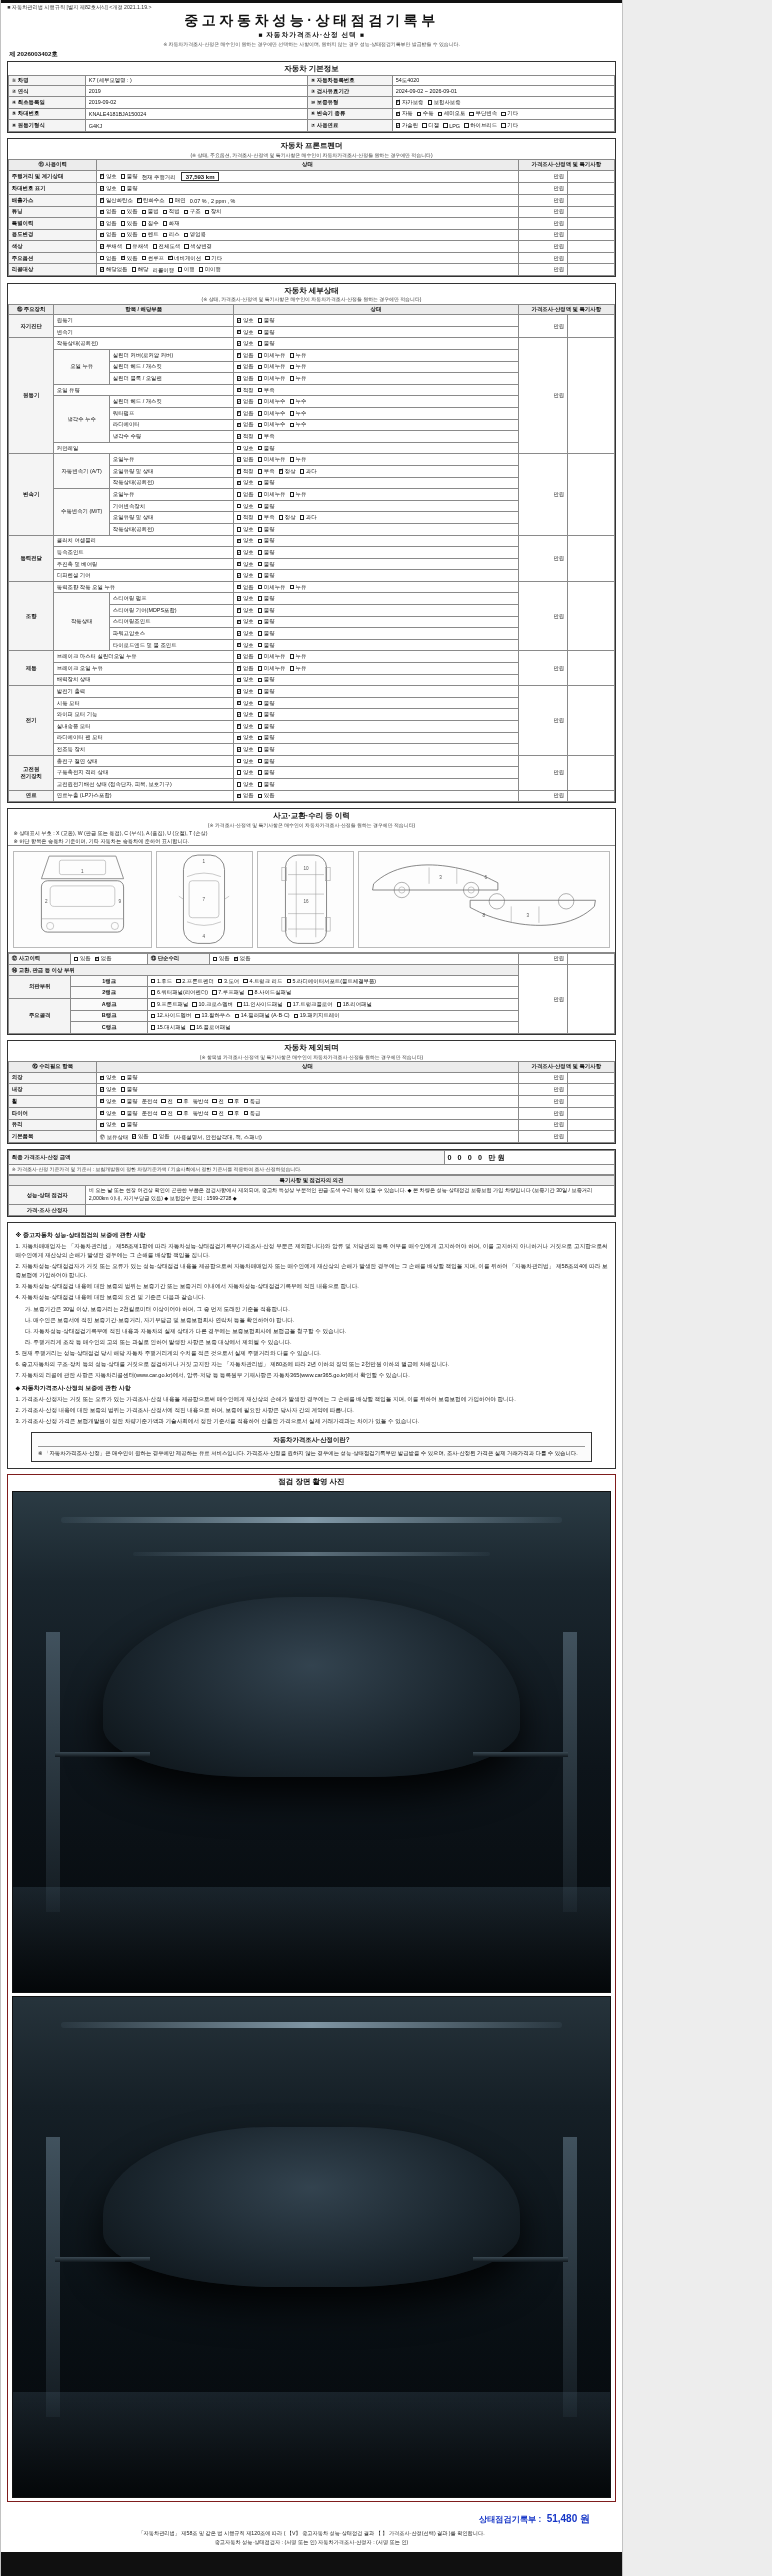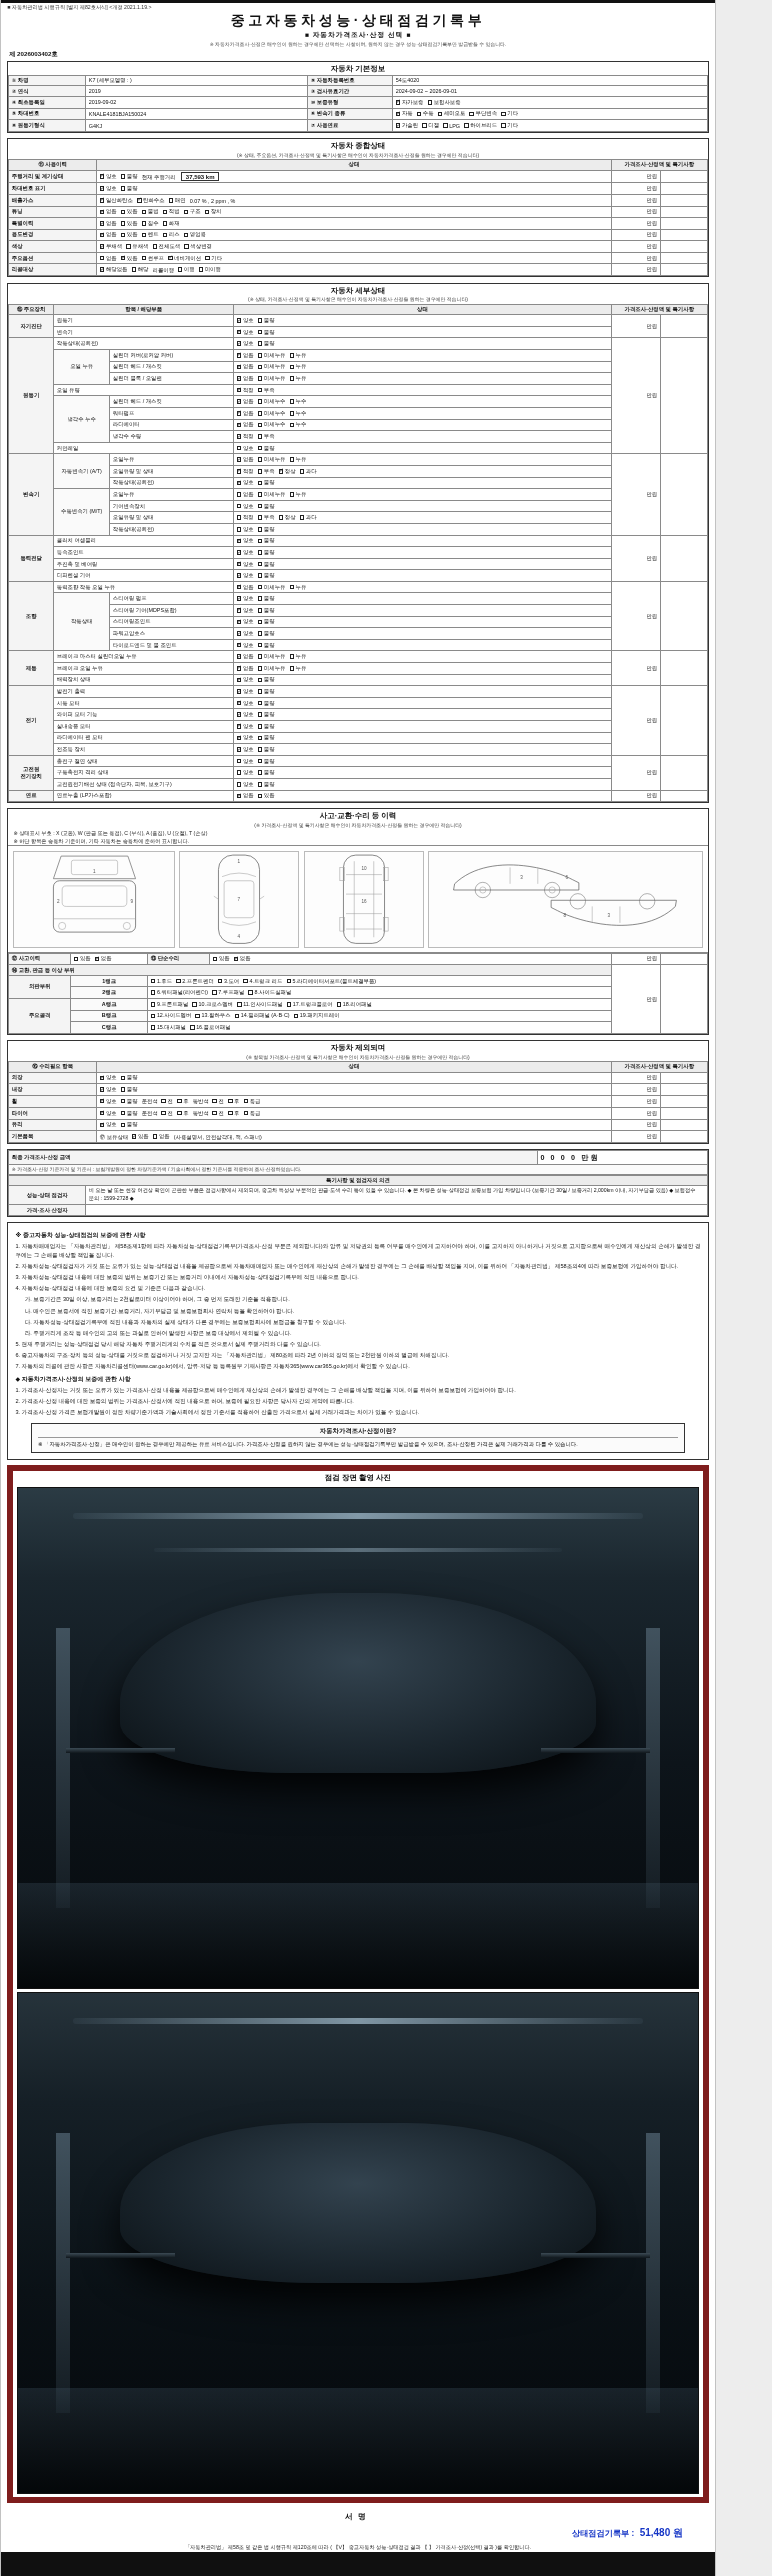--- a/index.html
+++ b/index.html
@@ -1,18 +1,18 @@
 <!DOCTYPE html>
 <html style="font-size:8.2px"><head>
 <meta charset="utf-8">
 <style>
 *{box-sizing:border-box;margin:0;padding:0}
 html,body{width:773px;height:2576px;overflow:hidden}
 body{font-family:"Liberation Sans","DejaVu Sans",sans-serif;color:#111;background:#ededed}
-.page{position:relative;width:716px;height:2576px;background:#fff;border-left:0.5px solid #c2c2c2;border-right:0.5px solid #c2c2c2}
+.page{position:relative;width:623px;height:2576px;background:#fff;border-left:0.5px solid #c2c2c2;border-right:0.5px solid #c2c2c2}
 .topbar{height:2.6px;background:#111}
 .formref{font-size:5.2px;color:#333;padding:1.5px 6.2px 0.5px}
 .header{text-align:center;padding:0.5px 0 2.1px}
 .header h1{font-size:14px;letter-spacing:3.6px;font-weight:bold}
 .subtitle{font-size:6.7px;font-weight:bold;margin-top:1px;letter-spacing:1px}
 .subnote{font-size:4.9px;color:#444;margin-top:0.5px}
 .docno{text-align:left;font-size:6.2px;font-weight:bold;padding:1.5px 8.2px 2.1px}
 .sec{margin:0 6.2px 5.2px;border:1px solid #333;background:#fff}
 .sec-title{text-align:center;font-weight:bold;font-size:7.5px;padding:2.1px 0 0.5px}
 .sec-note{text-align:center;font-size:4.9px;color:#333;padding-bottom:1.5px}
@@ -42,21 +42,21 @@
 .diagram-row{display:flex;gap:4.1px;justify-content:space-between;padding:4.1px 5.2px;border-top:0.5px solid #8a8a8a;border-bottom:0.5px solid #8a8a8a}
 .diagram{border:0.5px solid #bbb;background:#fdfdfd;flex:1 1 auto;display:flex;align-items:center;justify-content:center}
 .diagram svg{display:block}
 .notices-body{padding:4.1px 7.2px 5.2px}
 .nsub{font-weight:bold;font-size:6px;margin:3.6px 0 2.1px}
 .nitem{font-size:5.6px;line-height:1.62;margin-bottom:2.1px;text-align:justify}
 .nitem.ind{padding-left:9.3px}
 .nbox{border:0.8px solid #333;margin:5.2px 15.5px 1px;padding:3.1px 6.2px;background:#fbfbfb}
 .nbox-title{text-align:center;font-weight:bold;font-size:6.4px;border-bottom:0.5px solid #999;padding-bottom:1.5px;margin-bottom:2.1px}
 .nbox-text{font-size:5.4px;line-height:1.6;text-align:justify}
-.photos-wrap{margin:0 6.2px 5.2px;border:6px solid #7f1d1d;padding-bottom:3.1px}
+.photos-wrap{margin:0 6.2px 5.2px;border:1px solid #7f1d1d;padding-bottom:3.1px}
 .photo{position:relative;margin:3.1px 4.1px 0;height:502px;overflow:hidden;border:0.5px solid #111;background:linear-gradient(180deg,#2b3b44 0%,#1a262e 18%,#0d141a 55%,#05090c 100%)}
 .photo .beam{position:absolute;left:8%;top:5%;width:84%;height:6.2px;background:linear-gradient(90deg,rgba(180,220,255,.05),rgba(205,235,255,.55),rgba(180,220,255,.05));border-radius:3.1px}
 .photo .beam2{position:absolute;left:20%;top:12%;width:60%;height:3.6px;background:linear-gradient(90deg,rgba(180,220,255,.03),rgba(205,235,255,.35),rgba(180,220,255,.03));border-radius:2.1px}
 .photo .car{position:absolute;left:15%;top:21%;width:70%;height:36%;background:radial-gradient(ellipse at 50% 38%,#33434f 0%,#1a252d 58%,#0a1014 100%);border-radius:46% 46% 36% 36%/62% 62% 28% 28%;box-shadow:0 19.6px 36px rgba(0,0,0,.85)}
 .photo .lift-l,.photo .lift-r{position:absolute;top:28%;width:14.4px;height:56%;background:linear-gradient(180deg,#41525e,#131b21)}
 .photo .lift-l{left:5.5%}.photo .lift-r{right:5.5%}
 .photo .arm-l,.photo .arm-r{position:absolute;top:52%;width:16%;height:5.2px;background:linear-gradient(180deg,#3b4a54,#10171c)}
 .photo .arm-l{left:7%}.photo .arm-r{right:7%}
 .photo .floor{position:absolute;bottom:0;left:0;right:0;height:21%;background:linear-gradient(180deg,rgba(70,92,108,.28),rgba(4,7,9,.95))}
 .photo.alt{background:linear-gradient(180deg,#26333b 0%,#151f26 22%,#0a1116 60%,#04070a 100%)}
@@ -160,21 +160,21 @@
                 </span><span class="cb">
                   <i></i>
                   <span class="cbl">기타</span>
                 </span></span></td>
           </tr>
         </tbody>
     </table>
   </section>
 
   <section class="sec">
-    <div class="sec-title">자동차 종합상태</div>
+    <div class="sec-title">자동차 프론트펜더</div>
     <div class="sec-note">(※ 상태, 주요옵션, 가격조사·산정액 및 특기사항은 매수인이 자동차가격조사·산정을 원하는 경우에만 적습니다)</div>
     <table class="grid">
       <colgroup>
           <col class="c-lbl">
           <col>
           <col class="c-price">
           <col class="c-pnote">
         </colgroup>
       <thead id="comp-head">
           <tr>
@@ -1268,21 +1268,20 @@
       <div class="lift-l"></div>
       <div class="lift-r"></div>
       <div class="car"></div>
       <div class="arm-l"></div>
       <div class="arm-r"></div>
       <div class="floor"></div>
     </div>
   </section>
 
   <section class="signblock">
-    <div class="sign-title">서명</div>
     <div class="fee">
       <span>상태점검기록부 :</span>
       <span class="fee-val">51,480 원</span>
     </div>
     <div class="sign-line">「자동차관리법」 제58조 및 같은 법 시행규칙 제120조에 따라 ( 【Ⅴ】 중고자동차 성능·상태점검 결과  【  】 가격조사·산정(선택) 결과 )를 확인합니다.</div>
     <div class="sign-line">중고자동차 성능·상태점검자 :            (서명 또는 인)        자동차가격조사·산정자 :            (서명 또는 인)</div>
   </section>
 
   <div class="bottombar"></div>
 </div>

